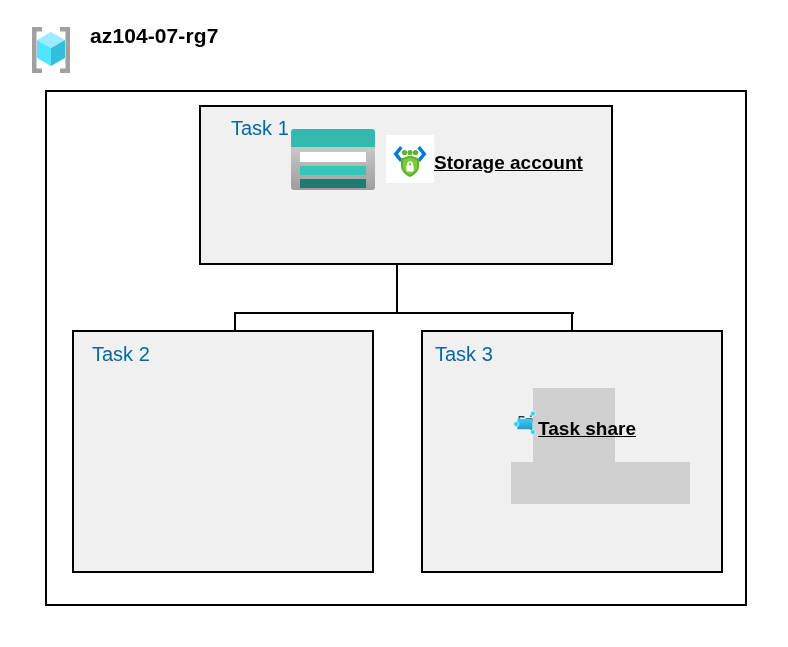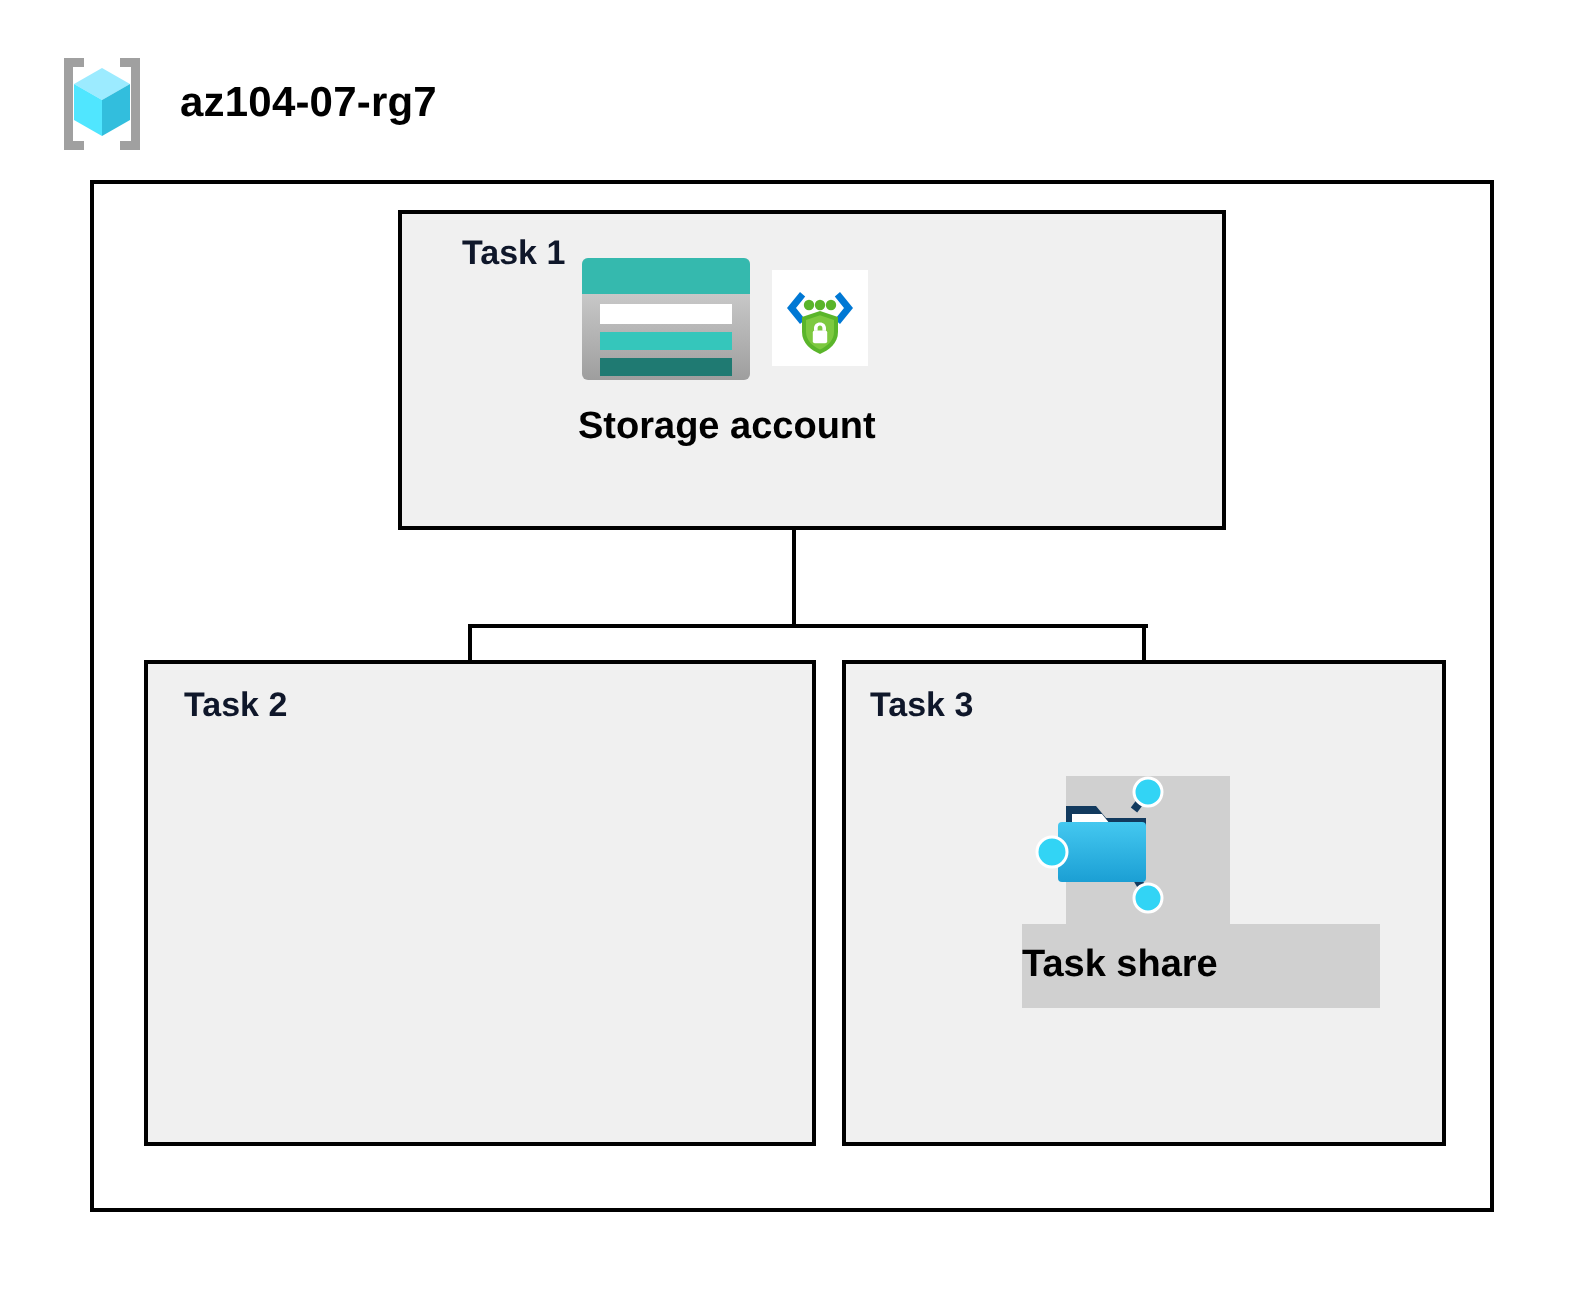--- a/index.html
+++ b/index.html
@@ -22,21 +22,20 @@
   }
 
   
   #title-row {
     position: absolute;
     left: 26px;
     top: 24px;
     width: 420px;
     height: 56px;
     display: flex;
-    align-items: center;
     gap: 14px;
   }
   #rg-icon {
     width: 50px;
     height: 52px;
     flex: 0 0 auto;
     display: block;
   }
   #rg-title {
     font-size: 21px;
@@ -59,40 +58,41 @@
   }
 
   
   .task-box {
     position: absolute;
     border: 2px solid #000000;
     background: #f0f0f0;
     box-sizing: border-box;
   }
   #task-1-box { left: 199px; top: 105px; width: 414px; height: 160px; }
-  #task-2-box { left: 72px;  top: 330px; width: 336px; height: 243px; }
+  #task-2-box { left: 72px;  top: 330px; width: 302px; height: 243px; }
   #task-3-box { left: 421px; top: 330px; width: 302px; height: 243px; padding-left: 37px; }
 
   .task-label {
     position: absolute;
-    font-size: 17px;
-    font-weight: bold;
-    color: #0f172a;
+    font-size: 20px;
+    font-weight: normal;
+    color: #0369a1;
     white-space: nowrap;
   }
   #task-1-label { left: 30px; top: 10px; }
   #task-2-label { left: 18px; top: 11px; }
   #task-3-label { left: 12px; top: 11px; }
 
   
   .node {
     position: absolute;
     display: flex;
-    flex-direction: column;
-    align-items: flex-start;
+    flex-direction: row;
+    align-items: center;
+    text-decoration: underline;
   }
   .node-caption {
     font-size: 19px;
     font-weight: bold;
     color: #000000;
     white-space: nowrap;
     line-height: 1.1;
   }
 
   

